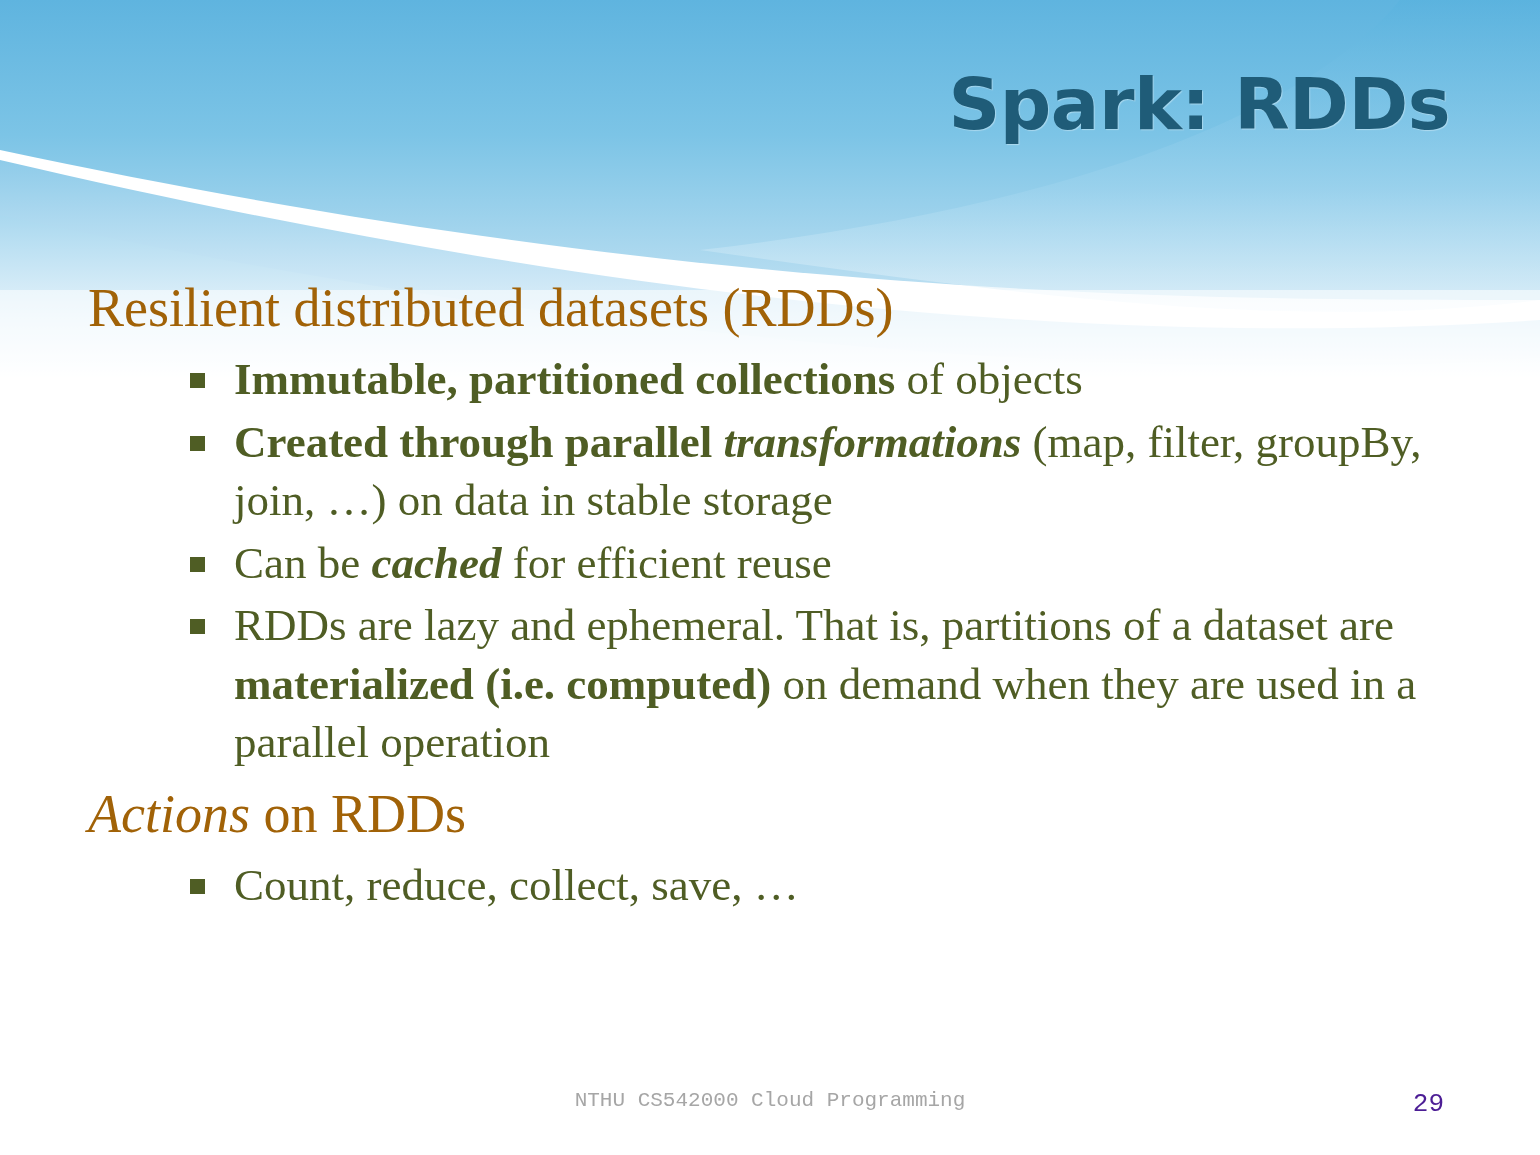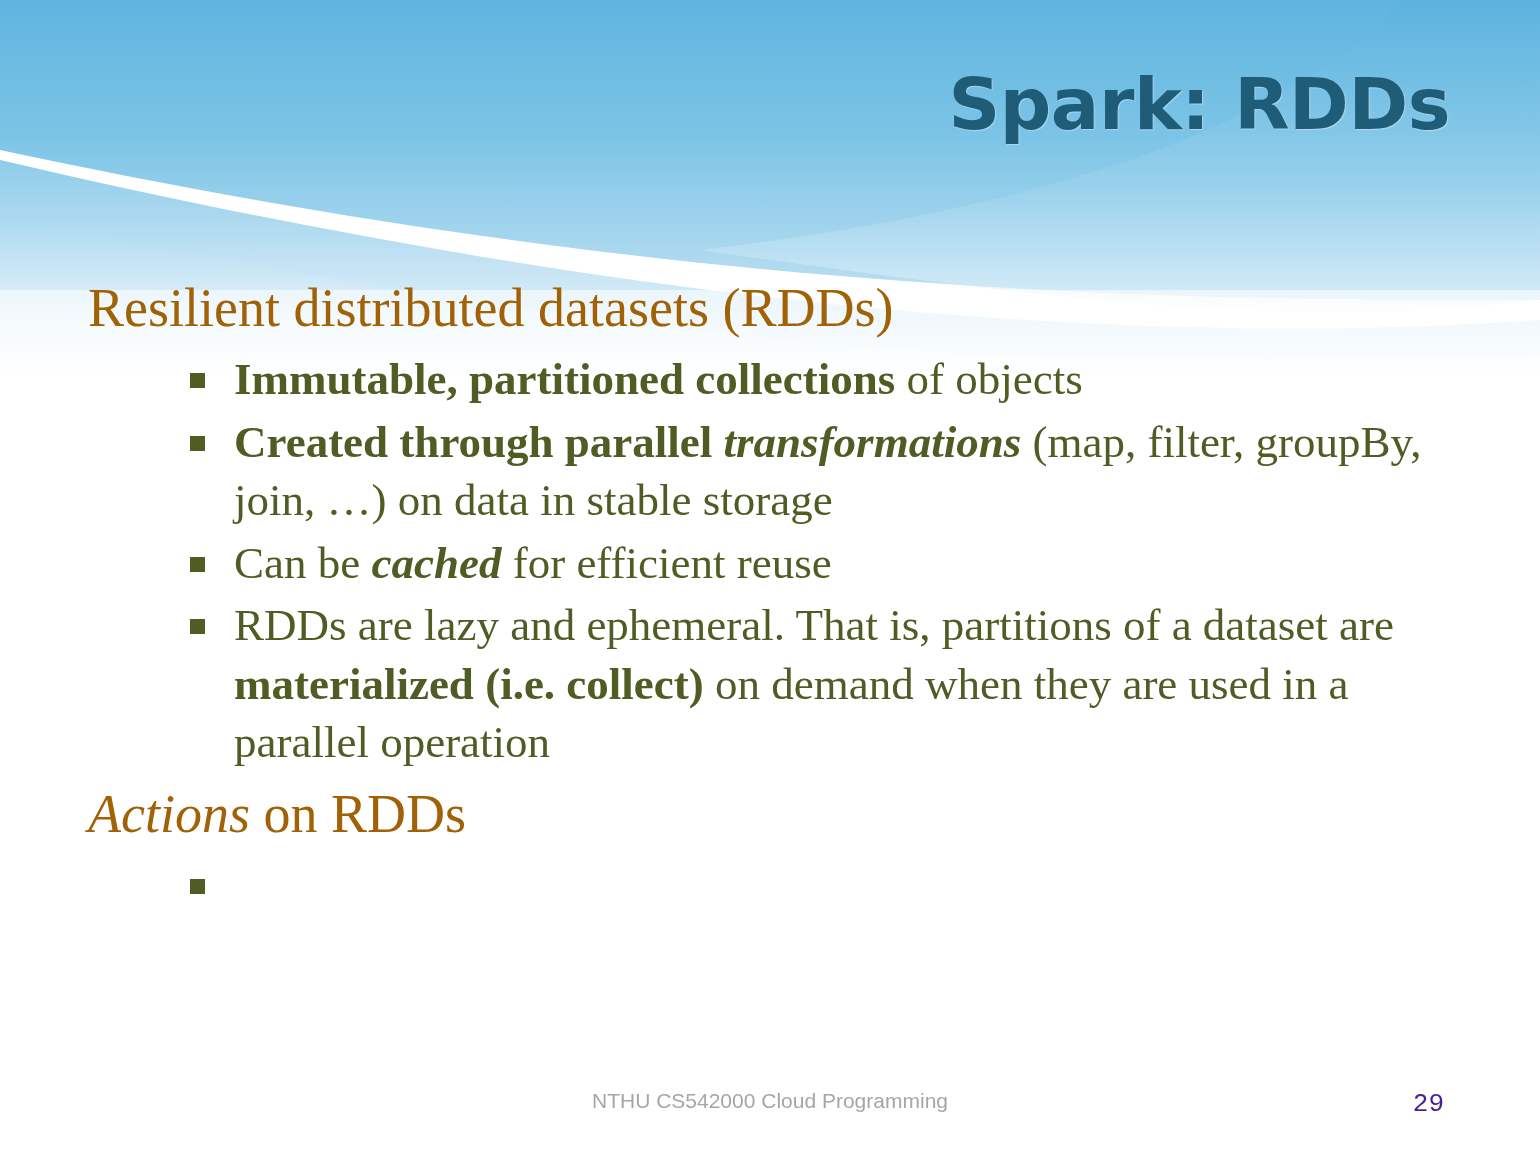--- a/index.html
+++ b/index.html
@@ -93,21 +93,21 @@
   .b  { font-weight: bold; }
   .bi { font-weight: bold; font-style: italic; }
 
   
   .footer-text {
     position: absolute;
     left: 0;
     right: 0;
     top: 1089px;
     text-align: center;
-    font-family: Liberation Sans, sans-serif;
+    font-family: Liberation Mono, monospace;
     font-size: 21px;
     color: #A6A6A6;
   }
   .page-number {
     position: absolute;
     right: 96px;
     top: 1089px;
     font-family: Liberation Mono, monospace;
     font-size: 26px;
     color: #4c1d95;
@@ -175,32 +175,33 @@
         <span class="b">Created through parallel </span><span class="bi">transformations</span><span> (map, filter, groupBy, join, …) on data in stable storage</span>
       </li>
 
       <li class="bullet-item tight">
         <span class="bullet-marker"></span>
         <span>Can be </span><span class="bi">cached</span><span> for efficient reuse</span>
       </li>
 
       <li class="bullet-item">
         <span class="bullet-marker"></span>
-        <span>RDDs are lazy and ephemeral. That is, partitions of a dataset are </span><span class="b">materialized (i.e. collect)</span><span> on demand when they are used in a parallel operation</span>
+        <span>RDDs are lazy and ephemeral. That is, partitions of a dataset are </span><span class="b">materialized (i.e. computed)</span><span> on demand when they are used in a parallel operation</span>
       </li>
 
     </ul>
 
     <div class="lvl1 second">
       <span class="em-italic">Actions</span><span> on RDDs</span>
     </div>
 
     <ul class="bullet-list">
       <li class="bullet-item">
         <span class="bullet-marker"></span>
+        <span>Count, reduce, collect, save, …</span>
       </li>
     </ul>
 
   </div>
 
   <div class="footer-text">NTHU CS542000 Cloud Programming</div>
 
   <div class="page-number">29</div>
 
 </div>

